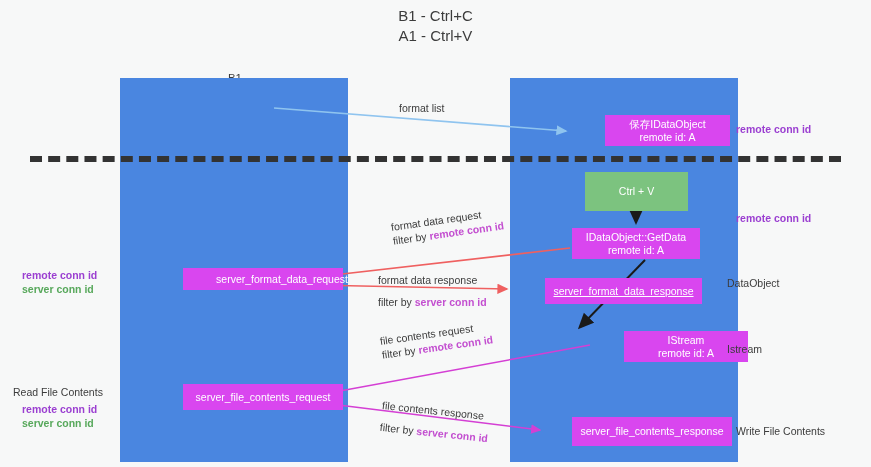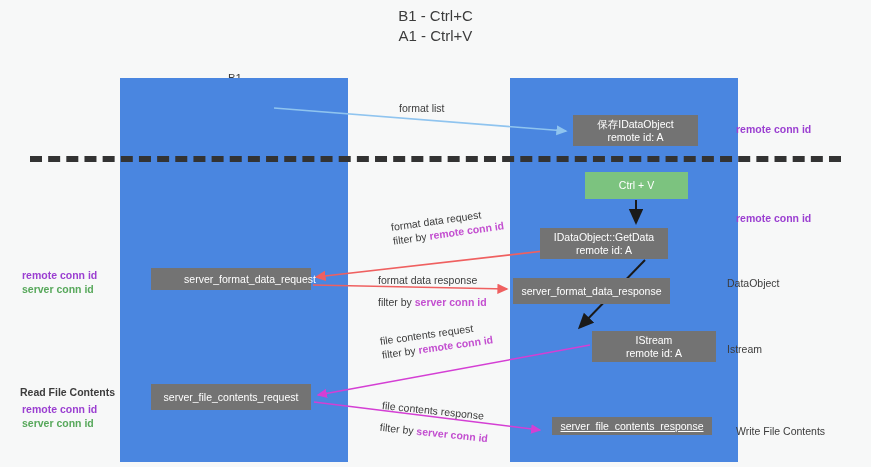--- a/index.html
+++ b/index.html
@@ -45,31 +45,31 @@
     position:absolute;
     display:flex;align-items:center;justify-content:center;
     text-align:center;
     color:#ffffff;
     font-size:10.5px;line-height:13px;
     white-space:pre-line;
     box-sizing:border-box;
     padding:2px 4px;
   }
   .green{background:#7cc37f;}
-  .orange{background:#737373;}
+  .orange{background:#d946ef;margin-left:32px;}
 
   #n-ctrlc{left:160px;top:95px;width:113px;height:27px;}
   #n-idataobject{left:573px;top:115px;width:125px;height:31px;}
-  #n-ctrlv{left:585px;top:172px;width:103px;height:27px;}
+  #n-ctrlv{left:585px;top:172px;width:103px;height:39px;}
   #n-getdata{left:540px;top:228px;width:128px;height:31px;}
-  #n-fmtresp{left:513px;top:278px;width:157px;height:26px;}
+  #n-fmtresp{left:513px;top:278px;width:157px;height:26px;text-decoration:underline;}
   #n-istream{left:592px;top:331px;width:124px;height:31px;}
   #n-fmtreq{left:151px;top:268px;width:160px;height:22px;padding-left:42px;}
   #n-filereq{left:151px;top:384px;width:160px;height:26px;}
-  #n-fileresp{left:552px;top:417px;width:160px;height:18px;text-decoration:underline;}
+  #n-fileresp{left:540px;top:417px;width:160px;height:29px;}
 
   
   #divider{
     left:30px;top:156px;width:811px;height:0;
     border-top:6px dashed #333333;
   }
 
   
   .edge-label{
     position:absolute;
@@ -93,21 +93,21 @@
   #lbl-filereq{left:379px;top:334px;transform:rotate(-8deg);transform-origin:left top;}
   #lbl-fileresp{left:383px;top:398px;transform:rotate(6deg);transform-origin:left top;}
 
   #ann-remote1{left:736px;top:122px;}
   #ann-remote2{left:736px;top:211px;}
   #ann-dataobject{left:727px;top:236px;margin-top:40px;}
   #ann-istream{left:727px;top:342px;}
   #ann-write{left:736px;top:424px;}
 
   #ann-left-mid{left:22px;top:268px;}
-  #ann-left-read{left:20px;top:385px;font-weight:bold;}
+  #ann-left-read{left:13px;top:385px;}
   #ann-left-bot{left:22px;top:402px;}
 </style>
 </head>
 <body>
 
 <div id="stage">
 
   <div class="abs" id="title">B1 - Ctrl+C
 A1 - Ctrl+V</div>
 

